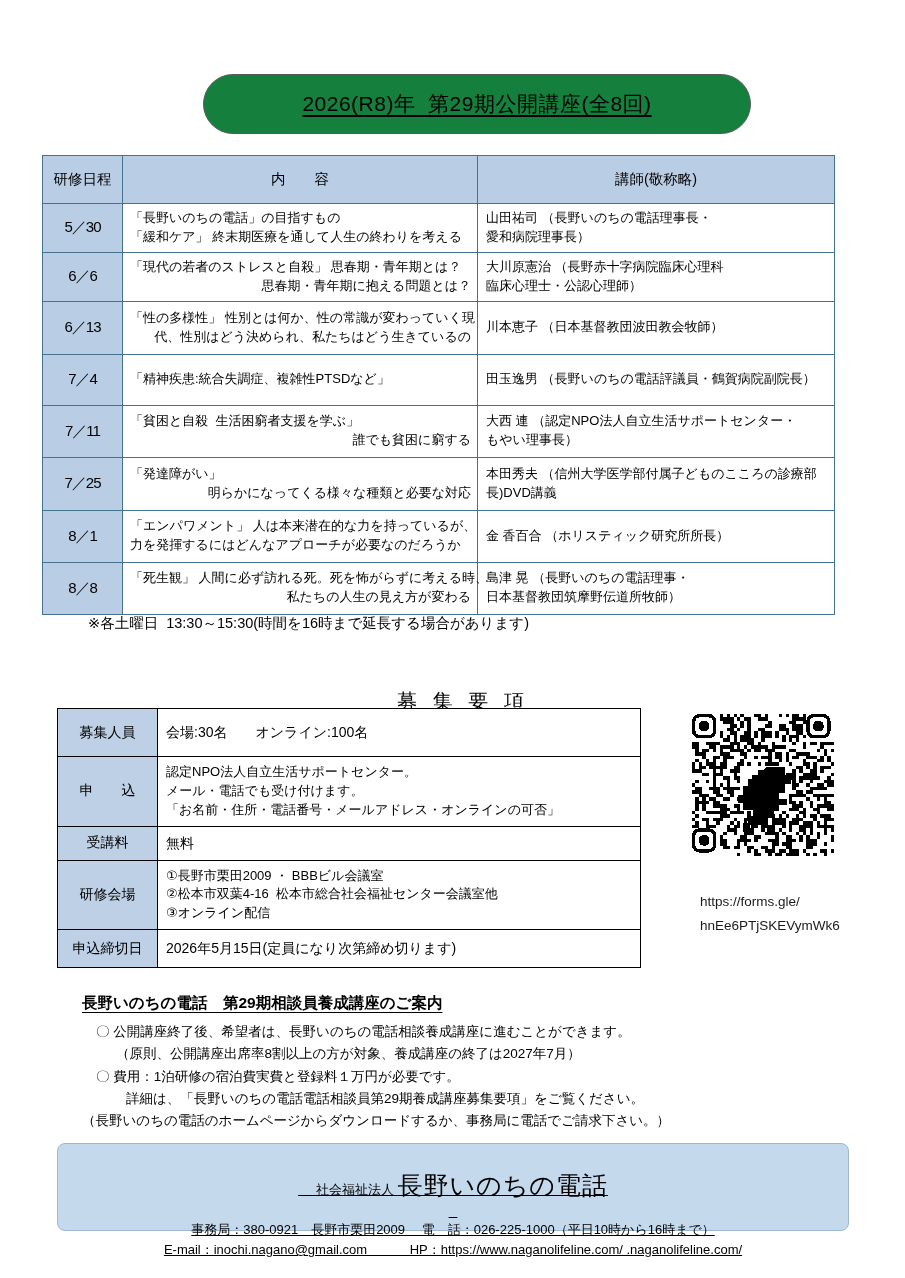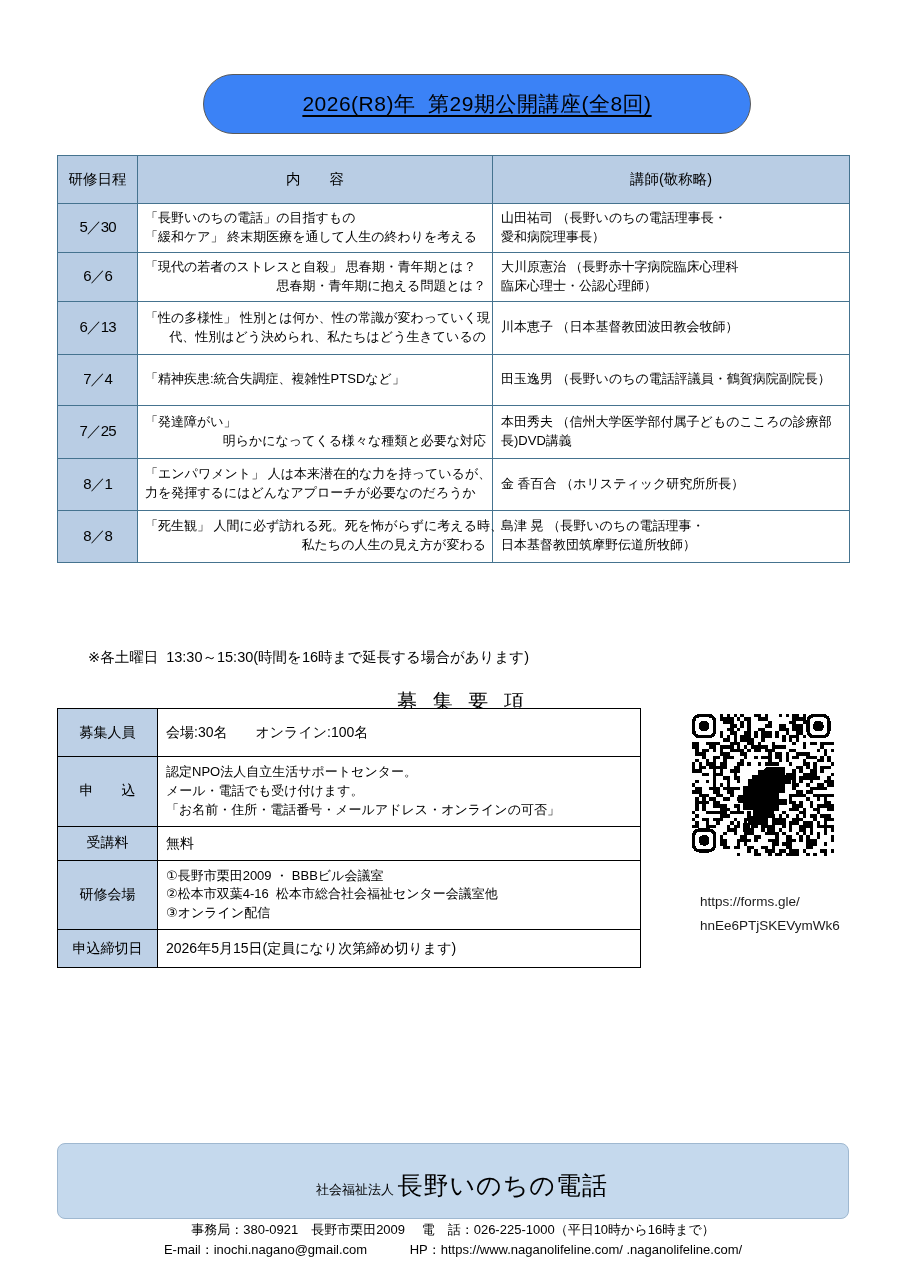--- a/index.html
+++ b/index.html
@@ -12,37 +12,37 @@
     color: #000000;
     position: relative;
     overflow: hidden;
   }
 
   
   .title-banner {
     position: absolute;
     left: 203px; top: 74px;
     width: 548px; height: 60px;
-    background: #3b82f6;
+    background: #15803d;
     border: 1.5px solid #5a5a5a;
     border-radius: 30px;
     display: flex; align-items: center; justify-content: center;
   }
   .title-text {
     font-size: 21px;
     letter-spacing: 0.5px;
     text-decoration: underline;
     text-underline-offset: 4px;
     white-space: pre;
   }
 
   
   .schedule {
     position: absolute;
-    left: 57px; top: 155px;
+    left: 42px; top: 155px;
     width: 792px;
     border-collapse: collapse;
     table-layout: fixed;
   }
   .schedule td, .schedule th {
     border: 1px solid #45738f;
     padding: 0;
     vertical-align: middle;
   }
   .schedule .col-date   { width: 80px; }
@@ -82,21 +82,21 @@
   .r2 td { height: 53px; }
   .r3 td { height: 51px; margin-top: 8px; }
   .r4 td { height: 52px; }
   .r5 td { height: 53px; }
   .r6 td { height: 52px; }
   .r7 td { height: 52px; }
 
   
   .note-sat {
     position: absolute;
-    left: 88px; top: 648px;
+    left: 88px; top: 614px;
     font-size: 14.5px;
     white-space: pre;
   }
 
   
   .recruit-heading {
     position: absolute;
     left: 0; top: 665px;
     width: 905px;
     text-align: center;
@@ -181,24 +181,25 @@
   }
   .ind1 { padding-left: 14px; }
   .ind2 { padding-left: 34px; }
   .ind3 { padding-left: 44px; }
   .ind0 { padding-left: 0px; }
 
   
   .footer {
     position: absolute;
     left: 57px; top: 1143px;
-    width: 792px; height: 76px;
+    width: 792px; height: 88px;
     background: #c5d9ed;
     border: 1px solid #9fb8d0;
     border-radius: 8px;
+    text-decoration: underline;
   }
   .footer-org {
     text-align: center;
     margin-top: 7px;
     white-space: pre;
   }
   .footer-org .small-pre { font-size: 13px; }
   .footer-org .big-name { font-size: 25px; letter-spacing: 1px; }
   .footer-line {
     text-align: center;
@@ -258,20 +259,31 @@
           <span class="ln">川本恵子 （日本基督教団波田教会牧師）</span>
         </td>
       </tr>
       <tr class="sch-row r3">
         <td class="cell-date">7／4</td>
         <td class="cell-body">
           <span class="ln">「精神疾患:統合失調症、複雑性PTSDなど」</span>
         </td>
         <td class="cell-lect">
           <span class="ln">田玉逸男 （長野いのちの電話評議員・鶴賀病院副院長）</span>
+        </td>
+      </tr>
+      <tr class="sch-row r4">
+        <td class="cell-date">7／11</td>
+        <td class="cell-body">
+          <span class="ln">「貧困と自殺  生活困窮者支援を学ぶ」</span>
+          <span class="ln-r">誰でも貧困に窮する</span>
+        </td>
+        <td class="cell-lect">
+          <span class="ln">大西 連 （認定NPO法人自立生活サポートセンター・</span>
+          <span class="ln-c">もやい理事長）</span>
         </td>
       </tr>
       <tr class="sch-row r5">
         <td class="cell-date">7／25</td>
         <td class="cell-body">
           <span class="ln">「発達障がい」</span>
           <span class="ln-r">明らかになってくる様々な種類と必要な対応</span>
         </td>
         <td class="cell-lect">
           <span class="ln">本田秀夫 （信州大学医学部付属子どものこころの診療部</span>
@@ -1011,20 +1023,28 @@
       <path d="M66 0h44v22h14v22h-14v22h-14v16h20v14h-20v16h-14v18h-14v16h14v18h-18v-18h-14v-14h-14v14h-14v18h-18v-22h14v-18h12v-16h-26v-16h-12v-22h12v-22h12v-16h12v-12h14v-12h14zM84 20h14v14h-14z" fill="#000"></path>
     </g>
   </svg>
 </div>
 <div class="qr-url">
   <span>https://forms.gle/</span>
   <span>hnEe6PTjSKEVymWk6</span>
 </div>
 
 <div class="couns">
+  <div class="couns-title">長野いのちの電話　第29期相談員養成講座のご案内</div>
+  <div id="couns-lines">
+      <div class="couns-line ind1">〇 公開講座終了後、希望者は、長野いのちの電話相談養成講座に進むことができます。</div>
+      <div class="couns-line ind2">（原則、公開講座出席率8割以上の方が対象、養成講座の終了は2027年7月）</div>
+      <div class="couns-line ind1">〇 費用：1泊研修の宿泊費実費と登録料１万円が必要です。</div>
+      <div class="couns-line ind3">詳細は、「長野いのちの電話電話相談員第29期養成講座募集要項」をご覧ください。</div>
+      <div class="couns-line ind0">（長野いのちの電話のホームページからダウンロードするか、事務局に電話でご請求下さい。）</div>
+    </div>
 </div>
 
 <div class="footer">
   <div class="footer-org">
     <span class="small-pre">社会福祉法人 </span><span class="big-name">長野いのちの電話</span>
   </div>
   <div class="footer-line">事務局：380-0921　長野市栗田2009　 電　話：026-225-1000（平日10時から16時まで）</div>
   <div class="footer-line">E-mail：inochi.nagano@gmail.com　　　 HP：https://www.naganolifeline.com/ .naganolifeline.com/</div>
 </div>
 

